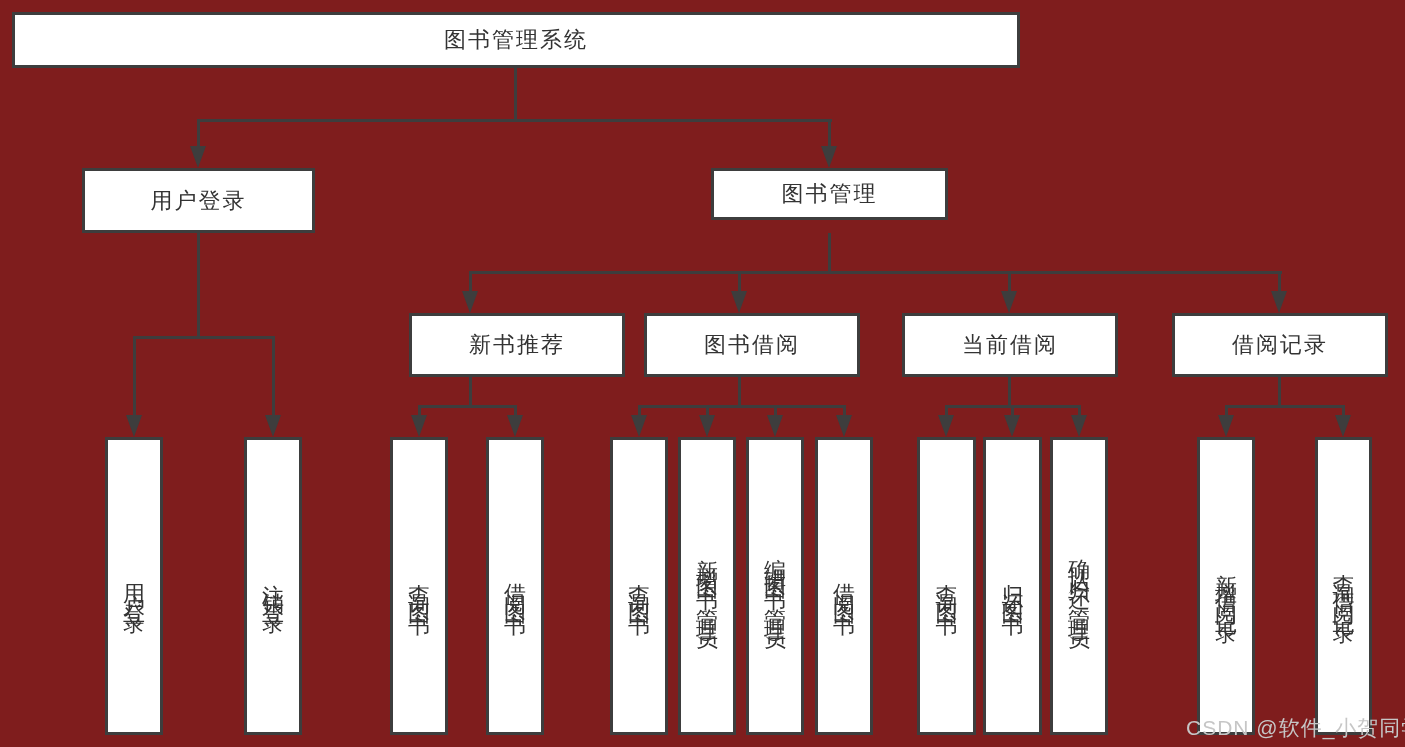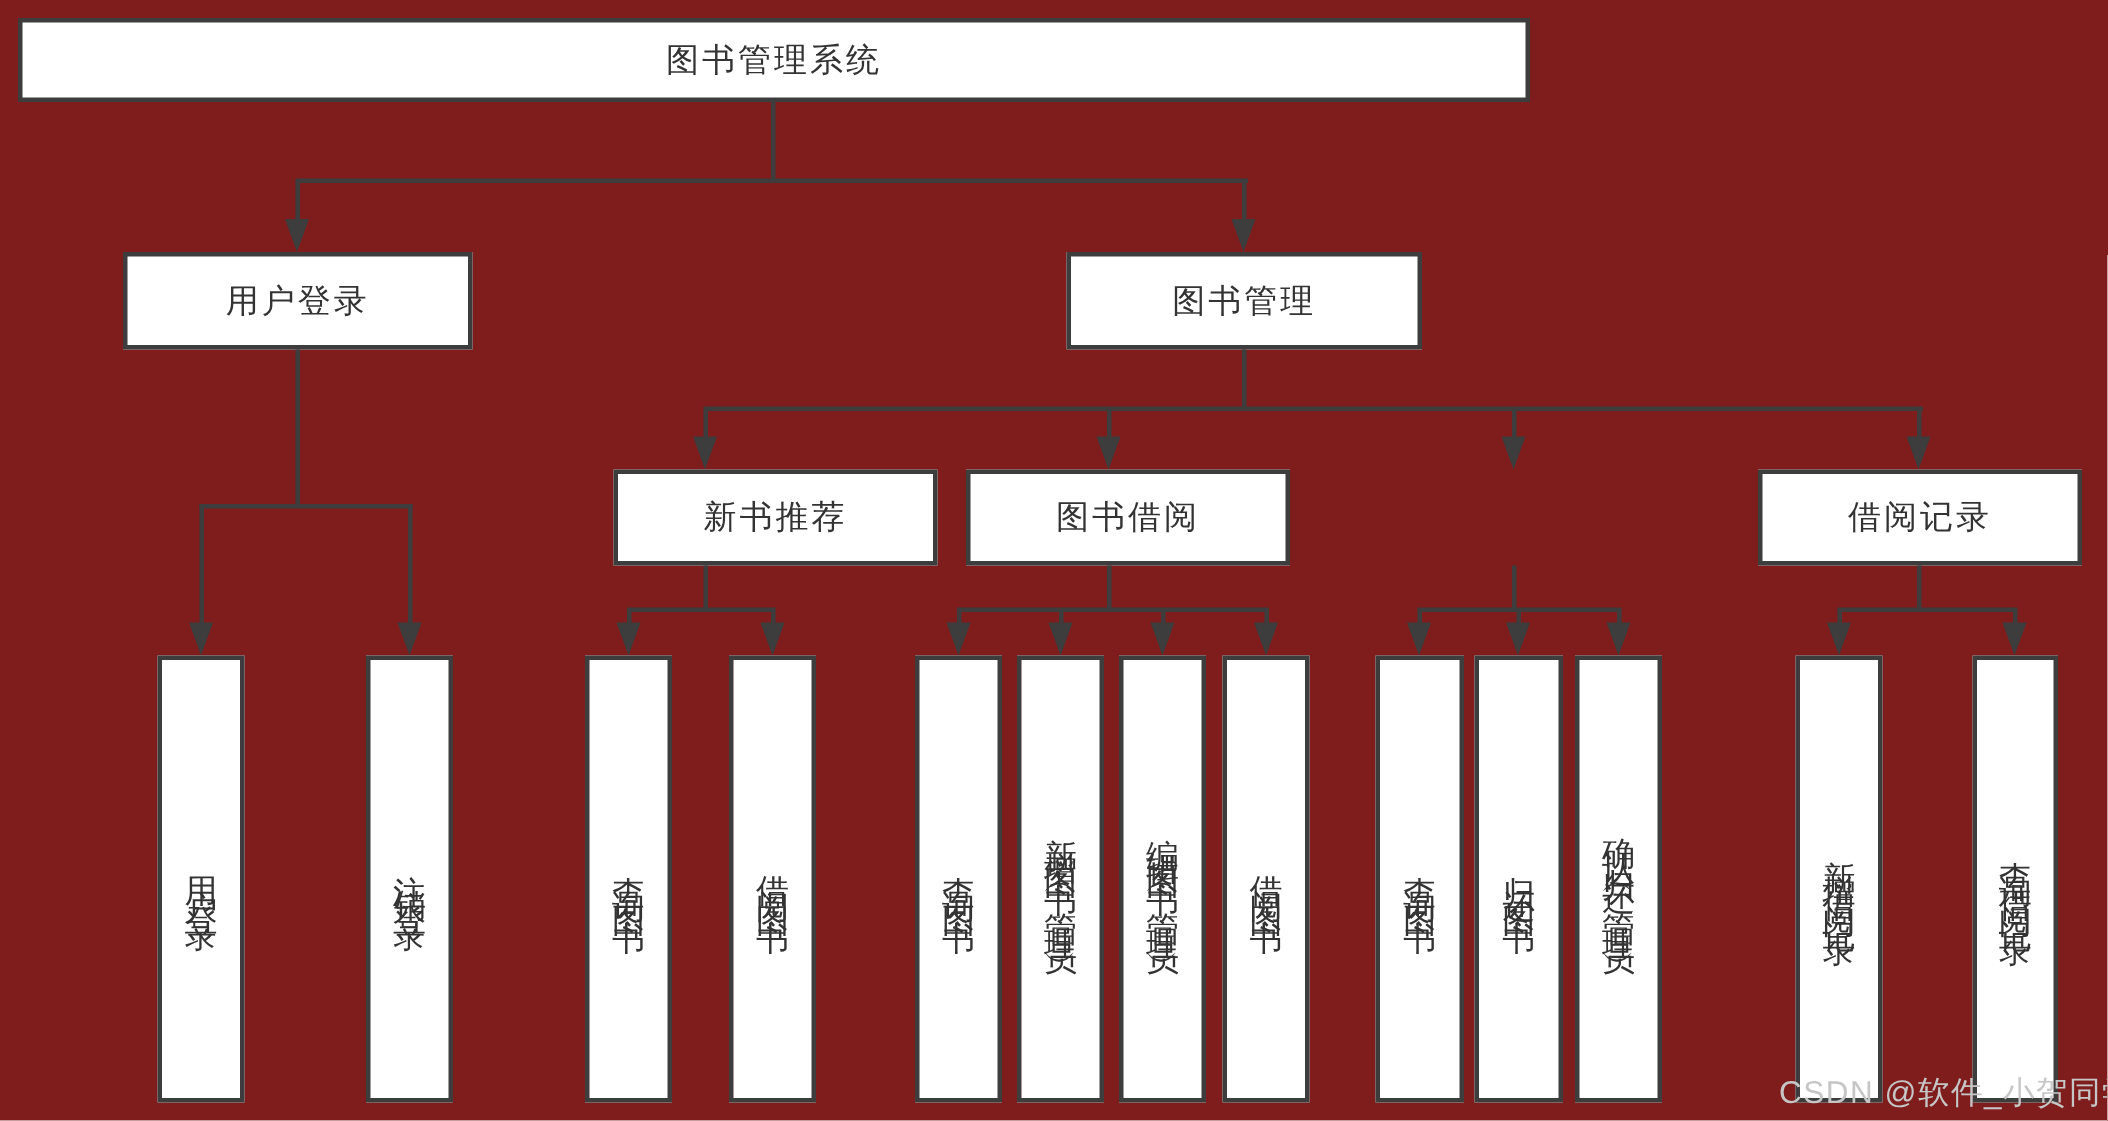--- a/index.html
+++ b/index.html
@@ -40,32 +40,35 @@
 <div class="canvas">
 
   <div class="node" style="left:12px;top:12px;width:1008px;height:56px;">
     <span>图书管理系统</span>
   </div>
 
   <div class="node" style="left:82px;top:168px;width:233px;height:65px;">
     <span>用户登录</span>
   </div>
 
-  <div class="node" style="left:711px;top:168px;width:237px;height:65px;">
+  <div class="node" style="left:711px;top:168px;width:237px;height:52px;">
     <span>图书管理</span>
   </div>
 
   <div class="node" style="left:362px;top:313px;width:216px;height:64px;margin-left:47px;">
     <span>新书推荐</span>
   </div>
 
   <div class="node" style="left:644px;top:313px;width:216px;height:64px;">
     <span>图书借阅</span>
   </div>
 
+  <div class="node" style="left:902px;top:313px;width:216px;height:64px;">
+    <span>当前借阅</span>
+  </div>
 
   <div class="node" style="left:1172px;top:313px;width:216px;height:64px;">
     <span>借阅记录</span>
   </div>
 
   <div class="leaf" style="left:105px;top:437px;width:58px;height:298px;">
     <span class="vtext">用户登录</span>
   </div>
   <div class="leaf" style="left:244px;top:437px;width:58px;height:298px;">
     <span class="vtext">注销登录</span>

